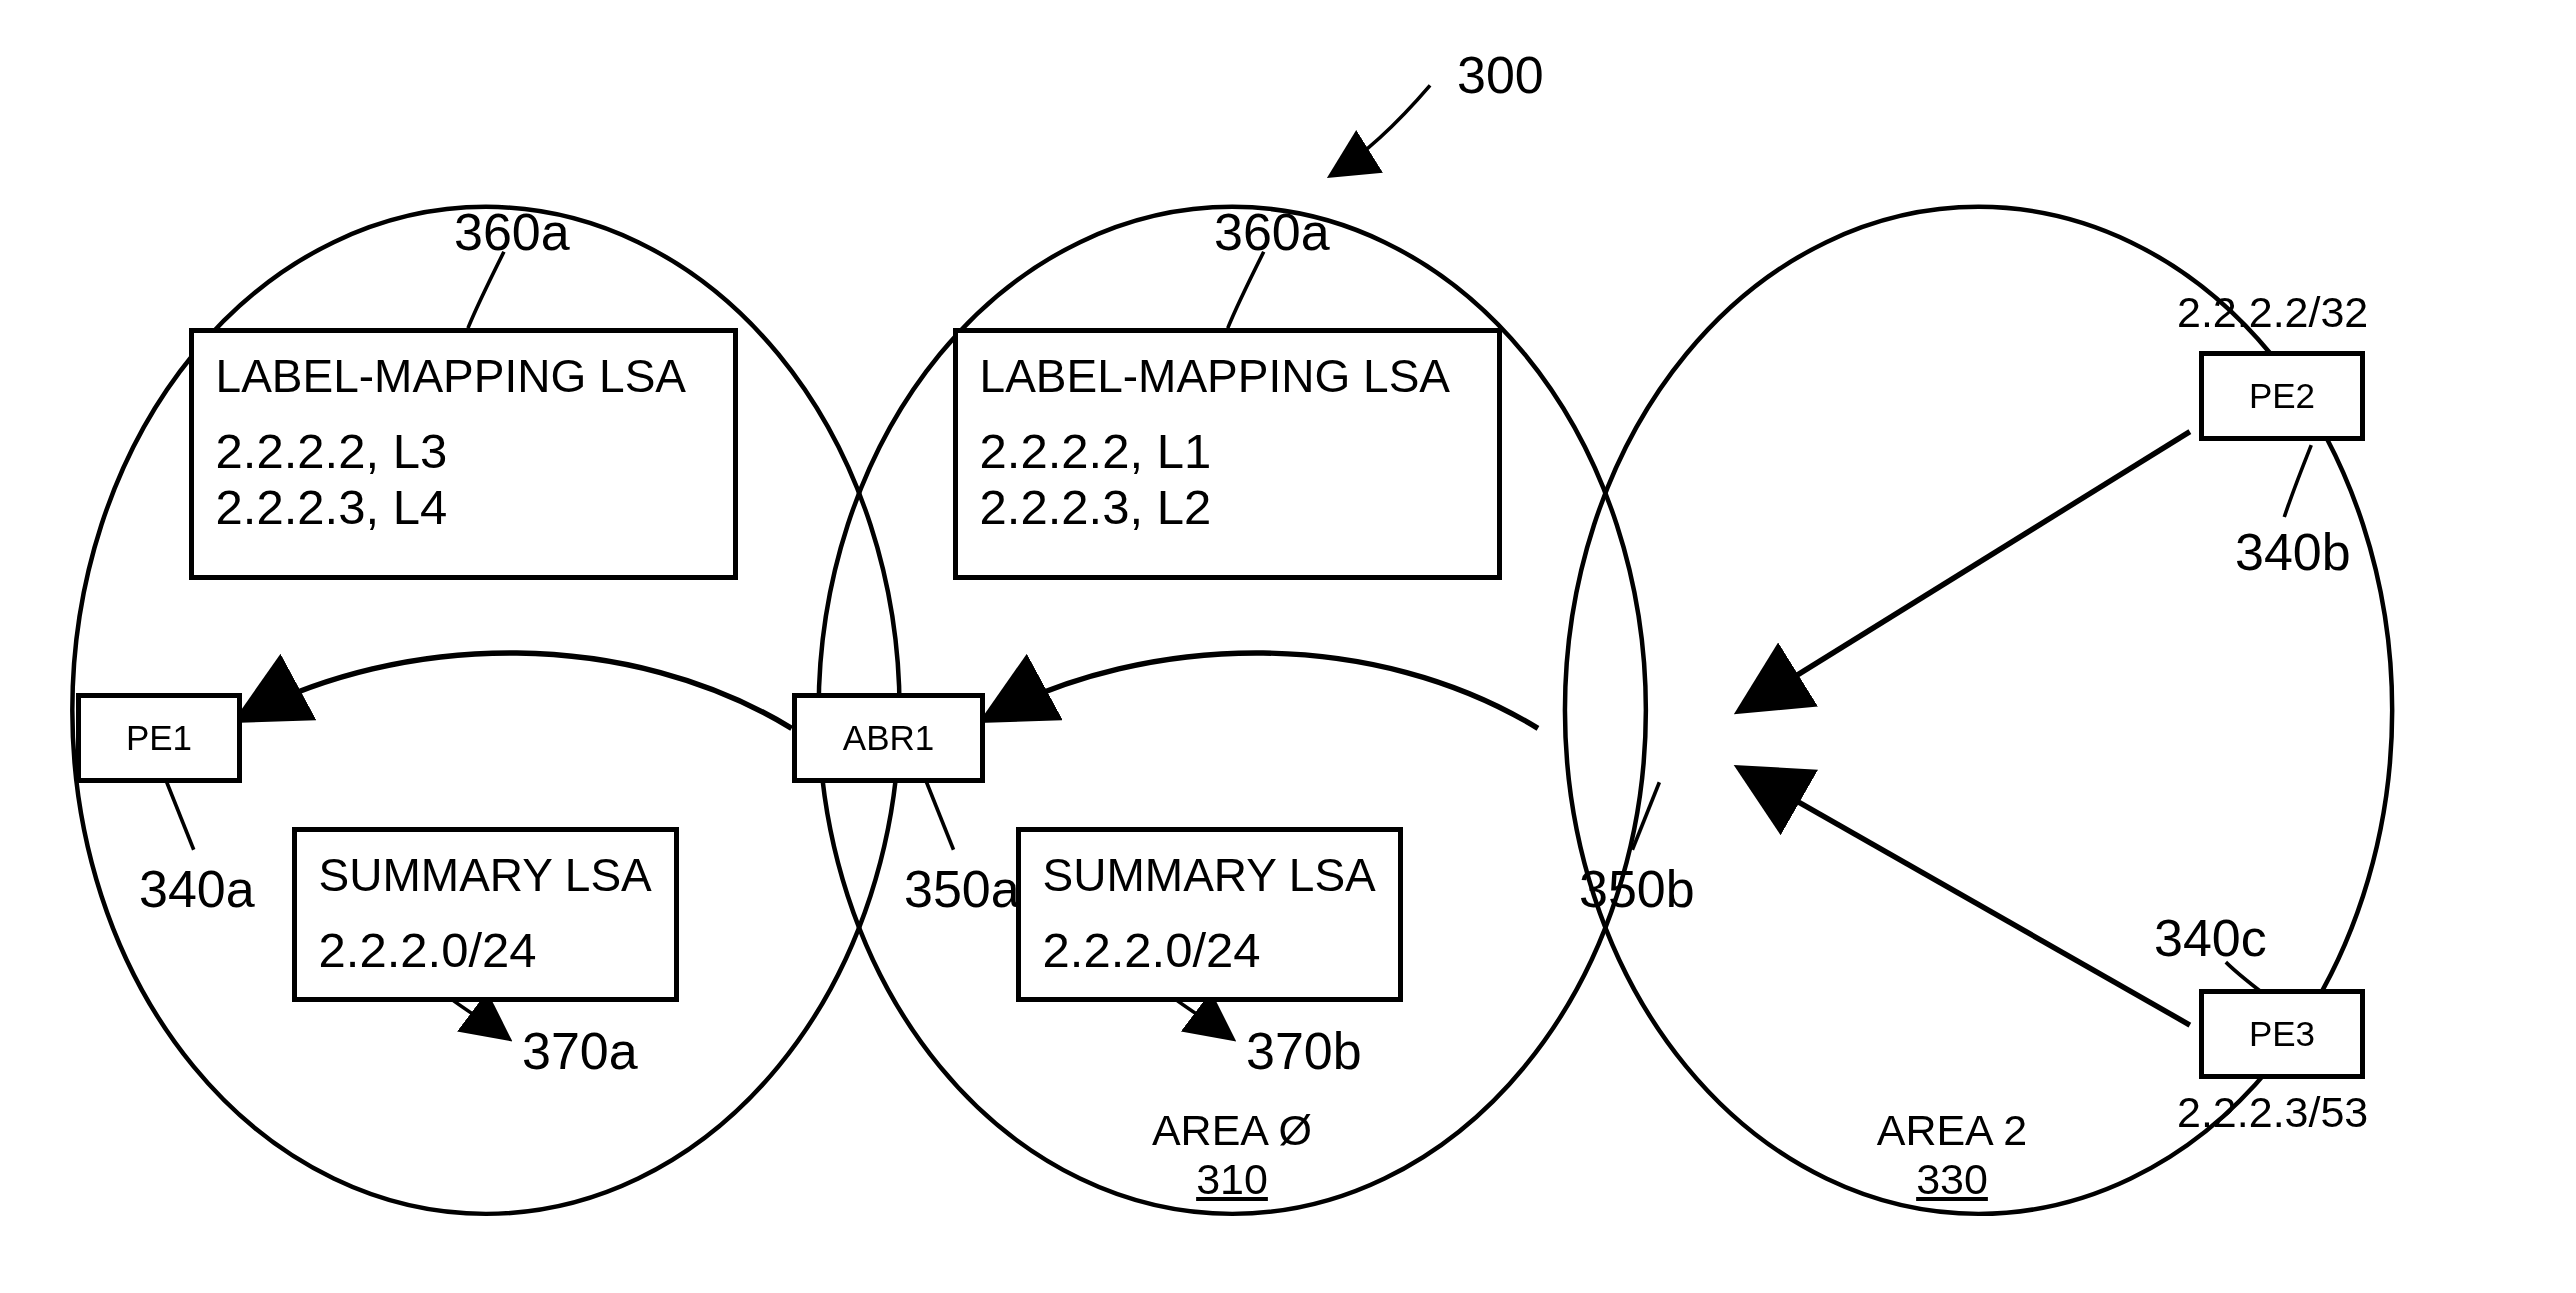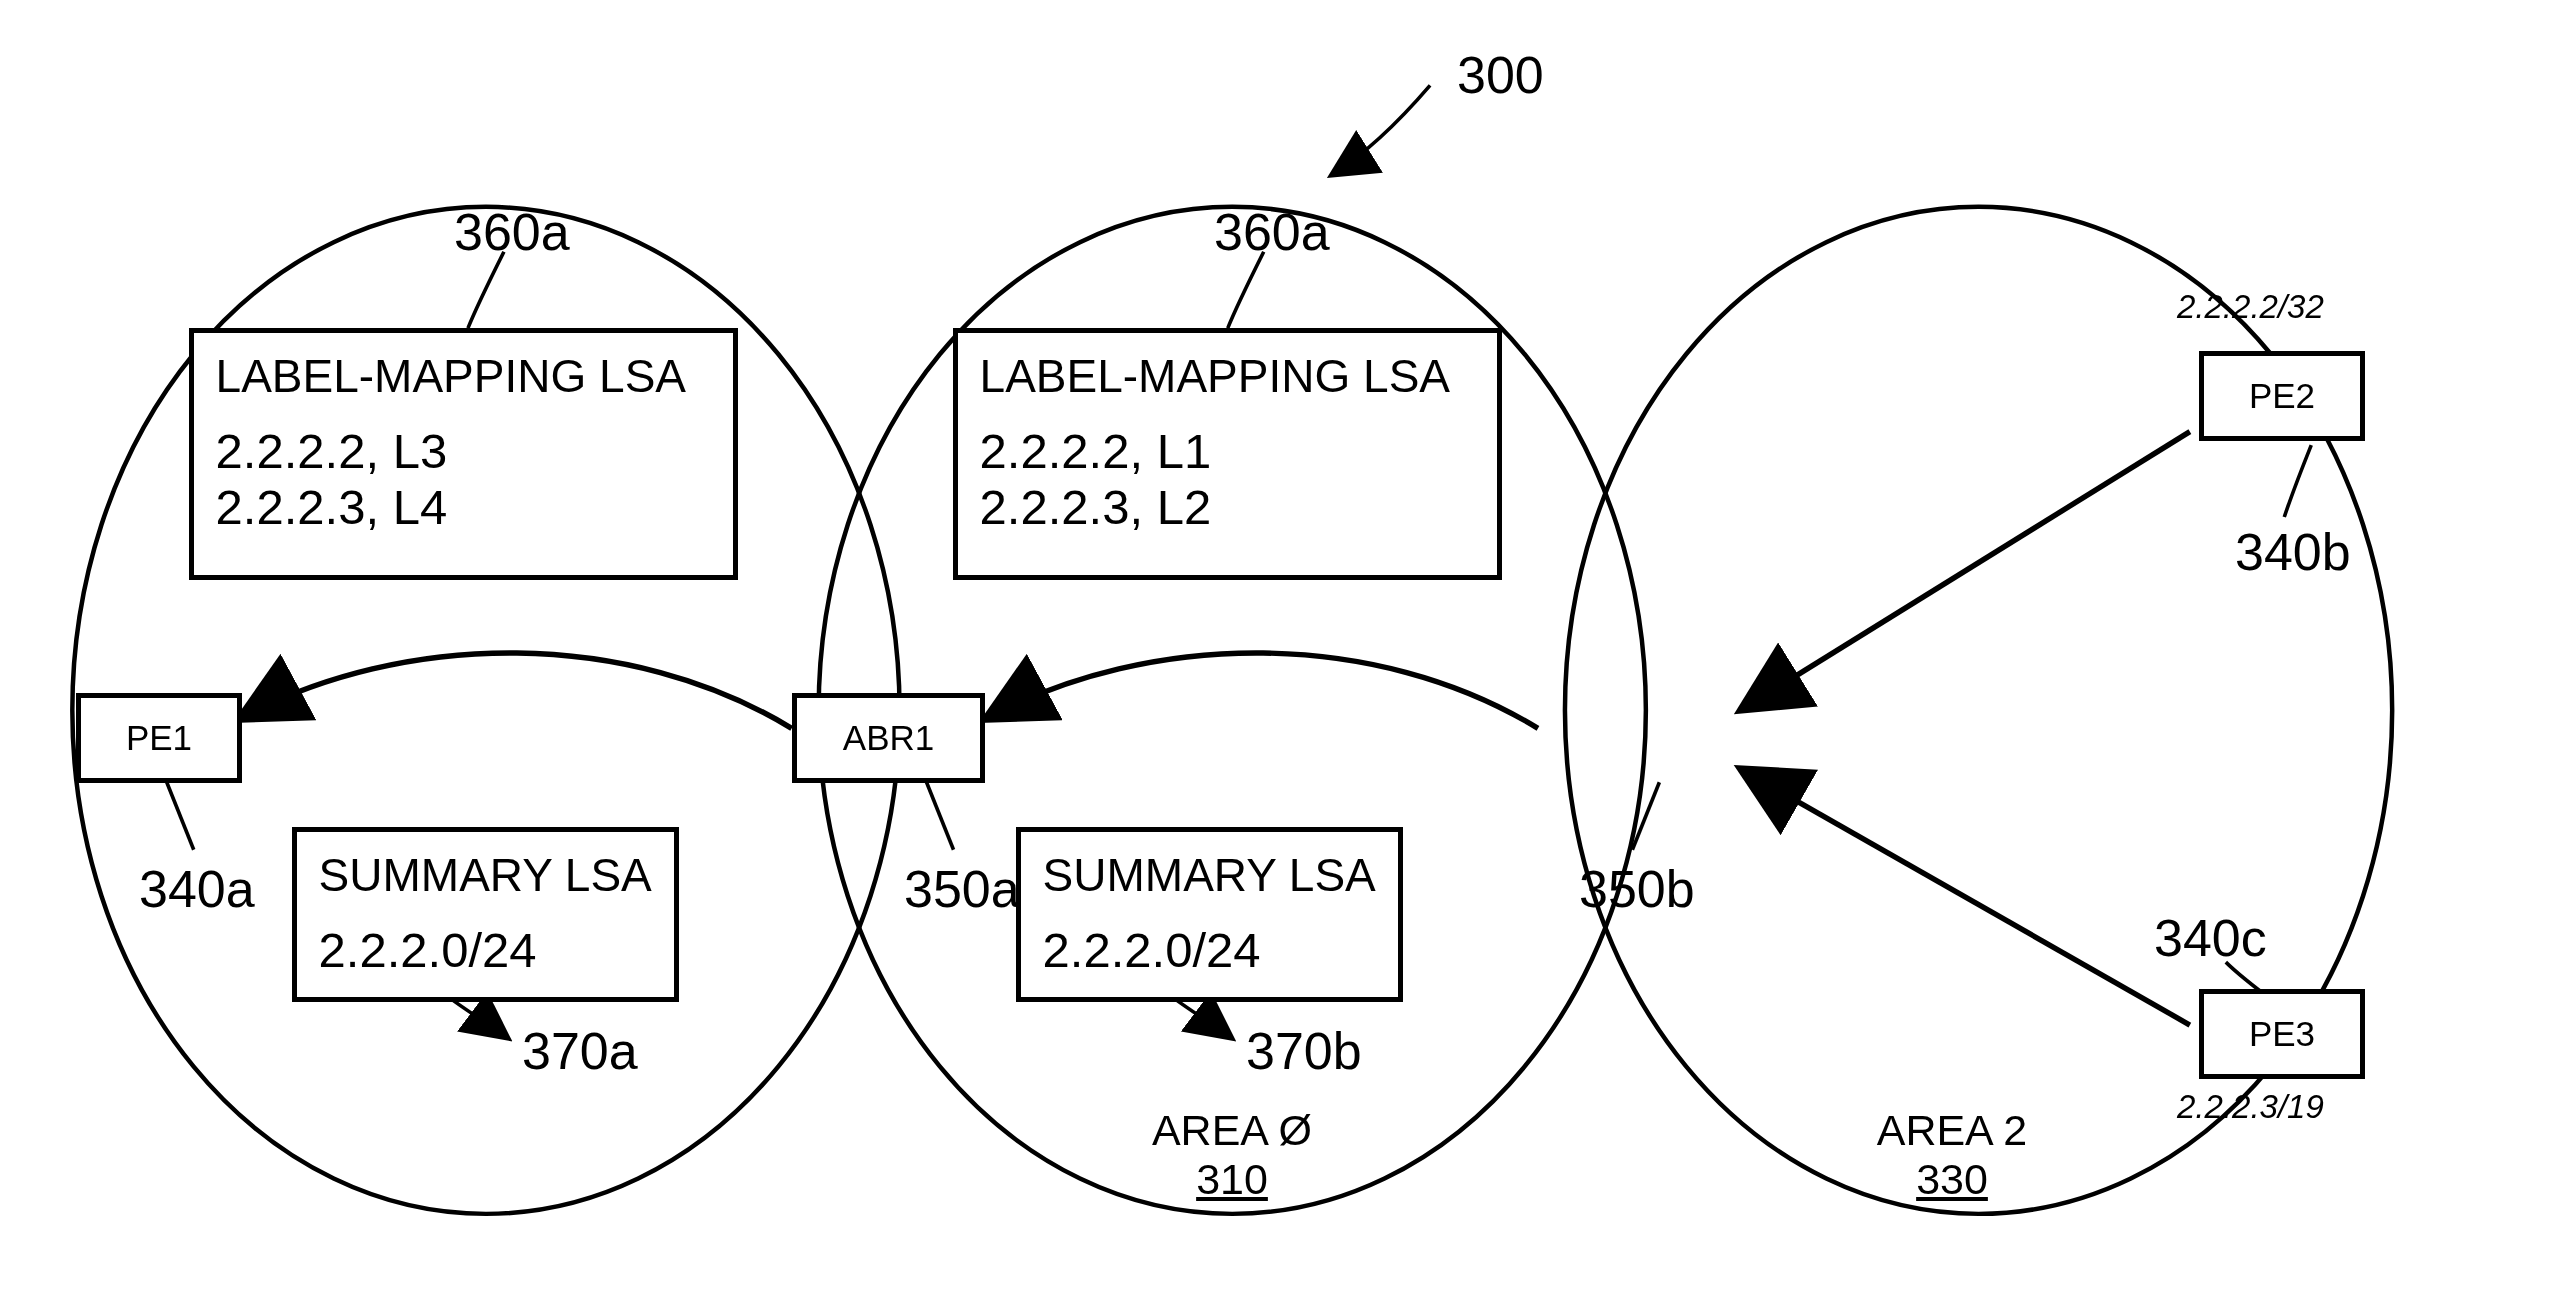--- a/index.html
+++ b/index.html
@@ -59,23 +59,22 @@
     display: block;
     font-size: 43px;
   }
   .ref {
     position: absolute;
     font-size: 52px;
     z-index: 6;
   }
   .ip {
     position: absolute;
-    font-size: 33px;
+    font-size: 43px;
     z-index: 6;
-    font-style: italic;
   }
   .leader {
     stroke: #000;
     stroke-width: 4;
     fill: none;
   }
 </style>
 </head>
 <body>
 
@@ -146,21 +145,21 @@
   <div class="ref" style="left:904px; top:859px;">350a</div>
 
   <div class="ref" style="left:1579px; top:859px;">350b</div>
 
   <div class="ip" style="left:2177px; top:288px;">2.2.2.2/32</div>
   <div class="box center-text node-label" style="left:2199px; top:351px; width:166px; height:90px;">PE2</div>
   <div class="ref" style="left:2235px; top:522px;">340b</div>
 
   <div class="ref" style="left:2154px; top:908px;">340c</div>
   <div class="box center-text node-label" style="left:2199px; top:989px; width:166px; height:90px;">PE3</div>
-  <div class="ip" style="left:2177px; top:1088px;">2.2.2.3/19</div>
+  <div class="ip" style="left:2177px; top:1088px;">2.2.2.3/53</div>
 
   <div class="box" style="left:292px; top:827px; width:387px; height:175px;">
     <div class="lsa-title">SUMMARY LSA</div>
     <div class="lsa-line">2.2.2.0/24</div>
   </div>
   <div class="ref" style="left:522px; top:1021px;">370a</div>
 
   <div class="box" style="left:1016px; top:827px; width:387px; height:175px;">
     <div class="lsa-title">SUMMARY LSA</div>
     <div class="lsa-line">2.2.2.0/24</div>

